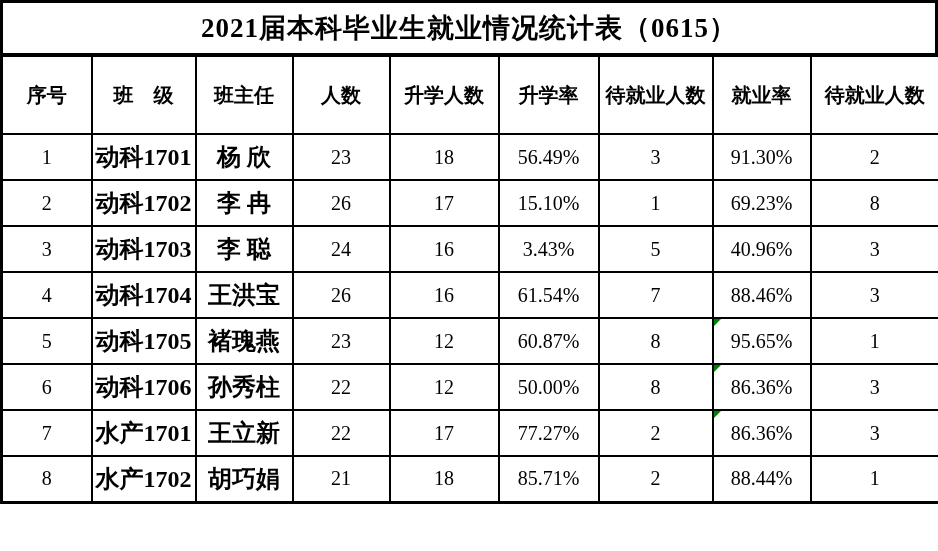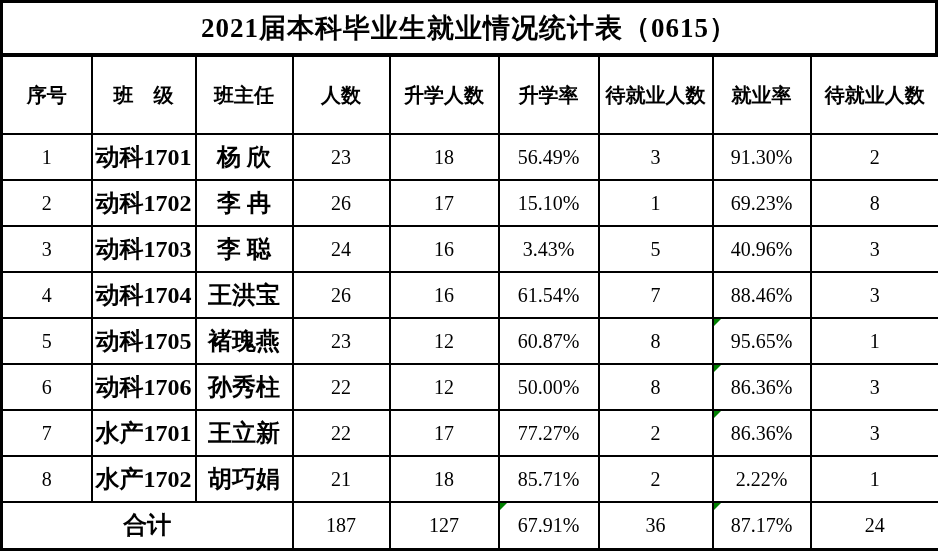--- a/index.html
+++ b/index.html
@@ -143,27 +143,18 @@
         <td class="num">3</td>
       </tr>
       <tr class="data-row">
         <td class="num">8</td>
         <td class="cn">水产1702</td>
         <td class="cn">胡巧娟</td>
         <td class="num">21</td>
         <td class="num">18</td>
         <td class="num">85.71%</td>
         <td class="num">2</td>
-        <td class="num">2.22%</td>
+        <td class="num">88.44%</td>
         <td class="num">1</td>
-      </tr>
-      <tr class="total-row">
-        <td class="cn" colspan="3">合计</td>
-        <td class="num">187</td>
-        <td class="num">127</td>
-        <td class="num"><span class="corner" style="border-top-color: rgb(0, 128, 0);"></span>67.91%</td>
-        <td class="num">36</td>
-        <td class="num"><span class="corner" style="border-top-color: rgb(0, 128, 0);"></span>87.17%</td>
-        <td class="num">24</td>
       </tr>
     </tbody>
   </table>
 </div>
 
 </body></html>

